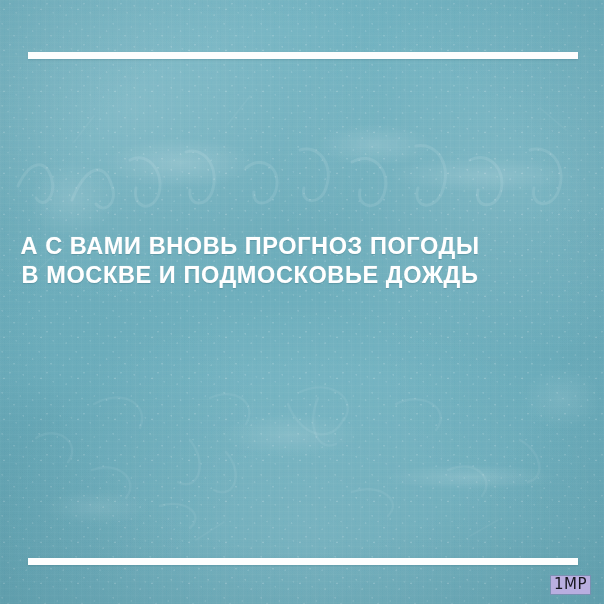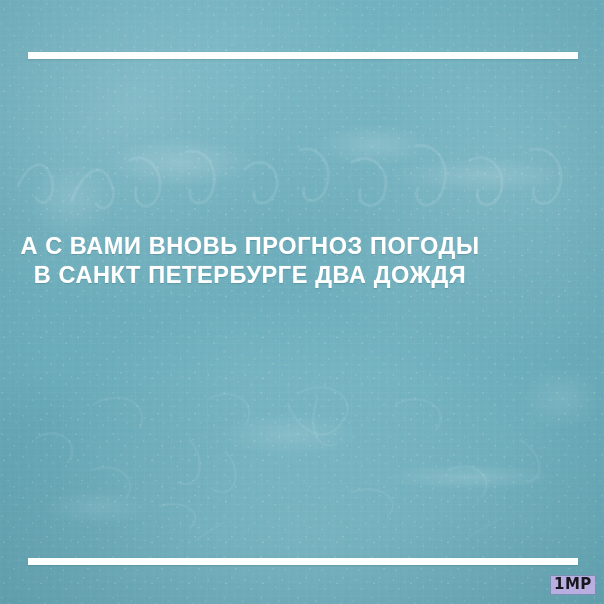--- a/index.html
+++ b/index.html
@@ -133,21 +133,21 @@
   }
 
   
   #watermark {
     position: absolute;
     left: 551px;
     top: 576px;
     padding: 1px 3px 2px 3px;
     background: #b9aee0;
     color: #17171f;
-    font-weight: 700;
+    font-weight: 400;
     font-size: 15px;
     line-height: 15px;
     letter-spacing: 0.5px;
     font-family: "DejaVu Sans", sans-serif;
     box-shadow: 0 0 0 1px rgba(140,130,180,0.55);
   }
 </style>
 </head>
 <body>
 
@@ -198,18 +198,18 @@
     </g>
   </svg>
 
   <div class="tex tex-vignette"></div>
 
   <div class="rule" id="rule-top"></div>
   <div class="rule" id="rule-bottom"></div>
 
   <div id="caption">
     <div class="line">А С ВАМИ ВНОВЬ ПРОГНОЗ ПОГОДЫ</div>
-    <div class="line">В САНКТ ПЕТЕРБУРГЕ ДВА ДОЖДЯ</div>
+    <div class="line">В МОСКВЕ И ПОДМОСКОВЬЕ ДОЖДЬ</div>
   </div>
 
   <div id="watermark">1MP</div>
 
 </div>
 
 </body></html>

